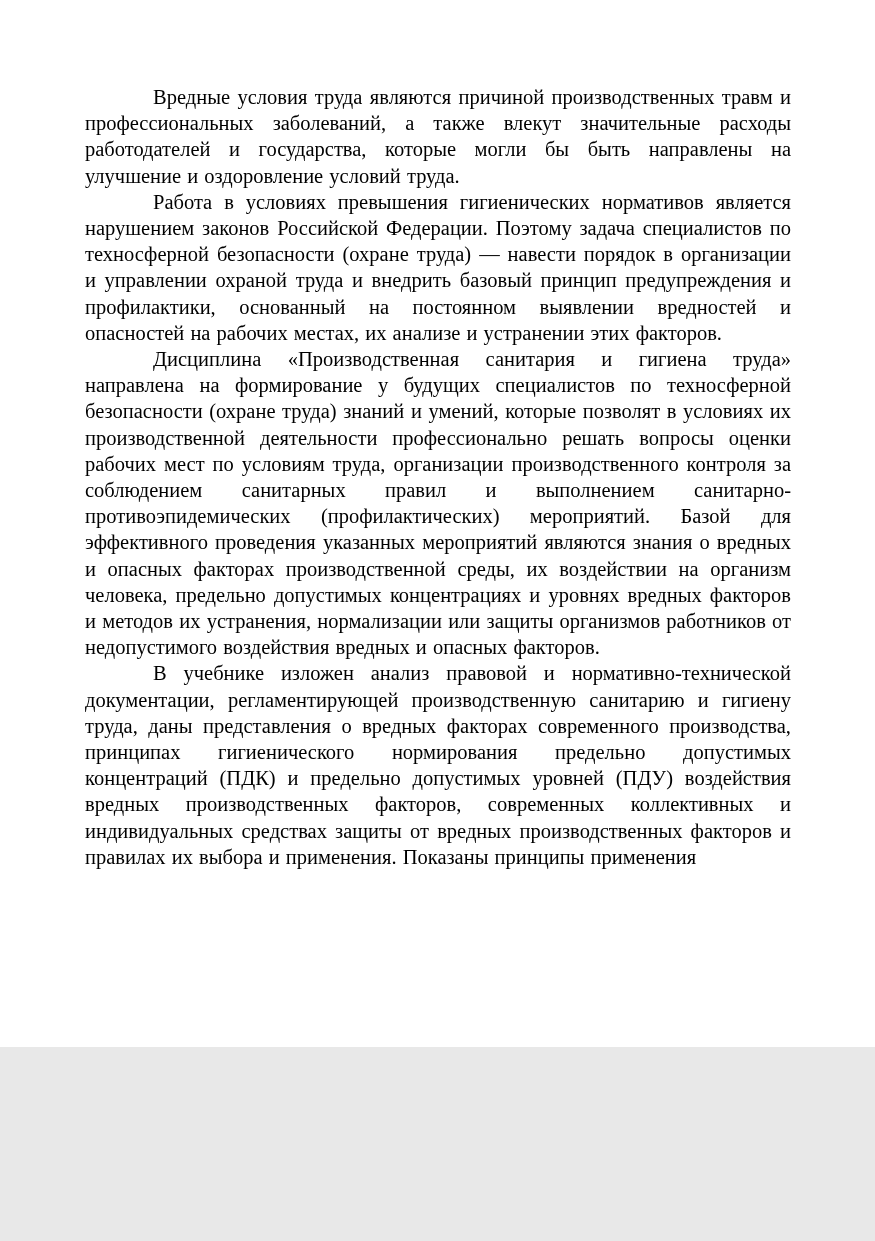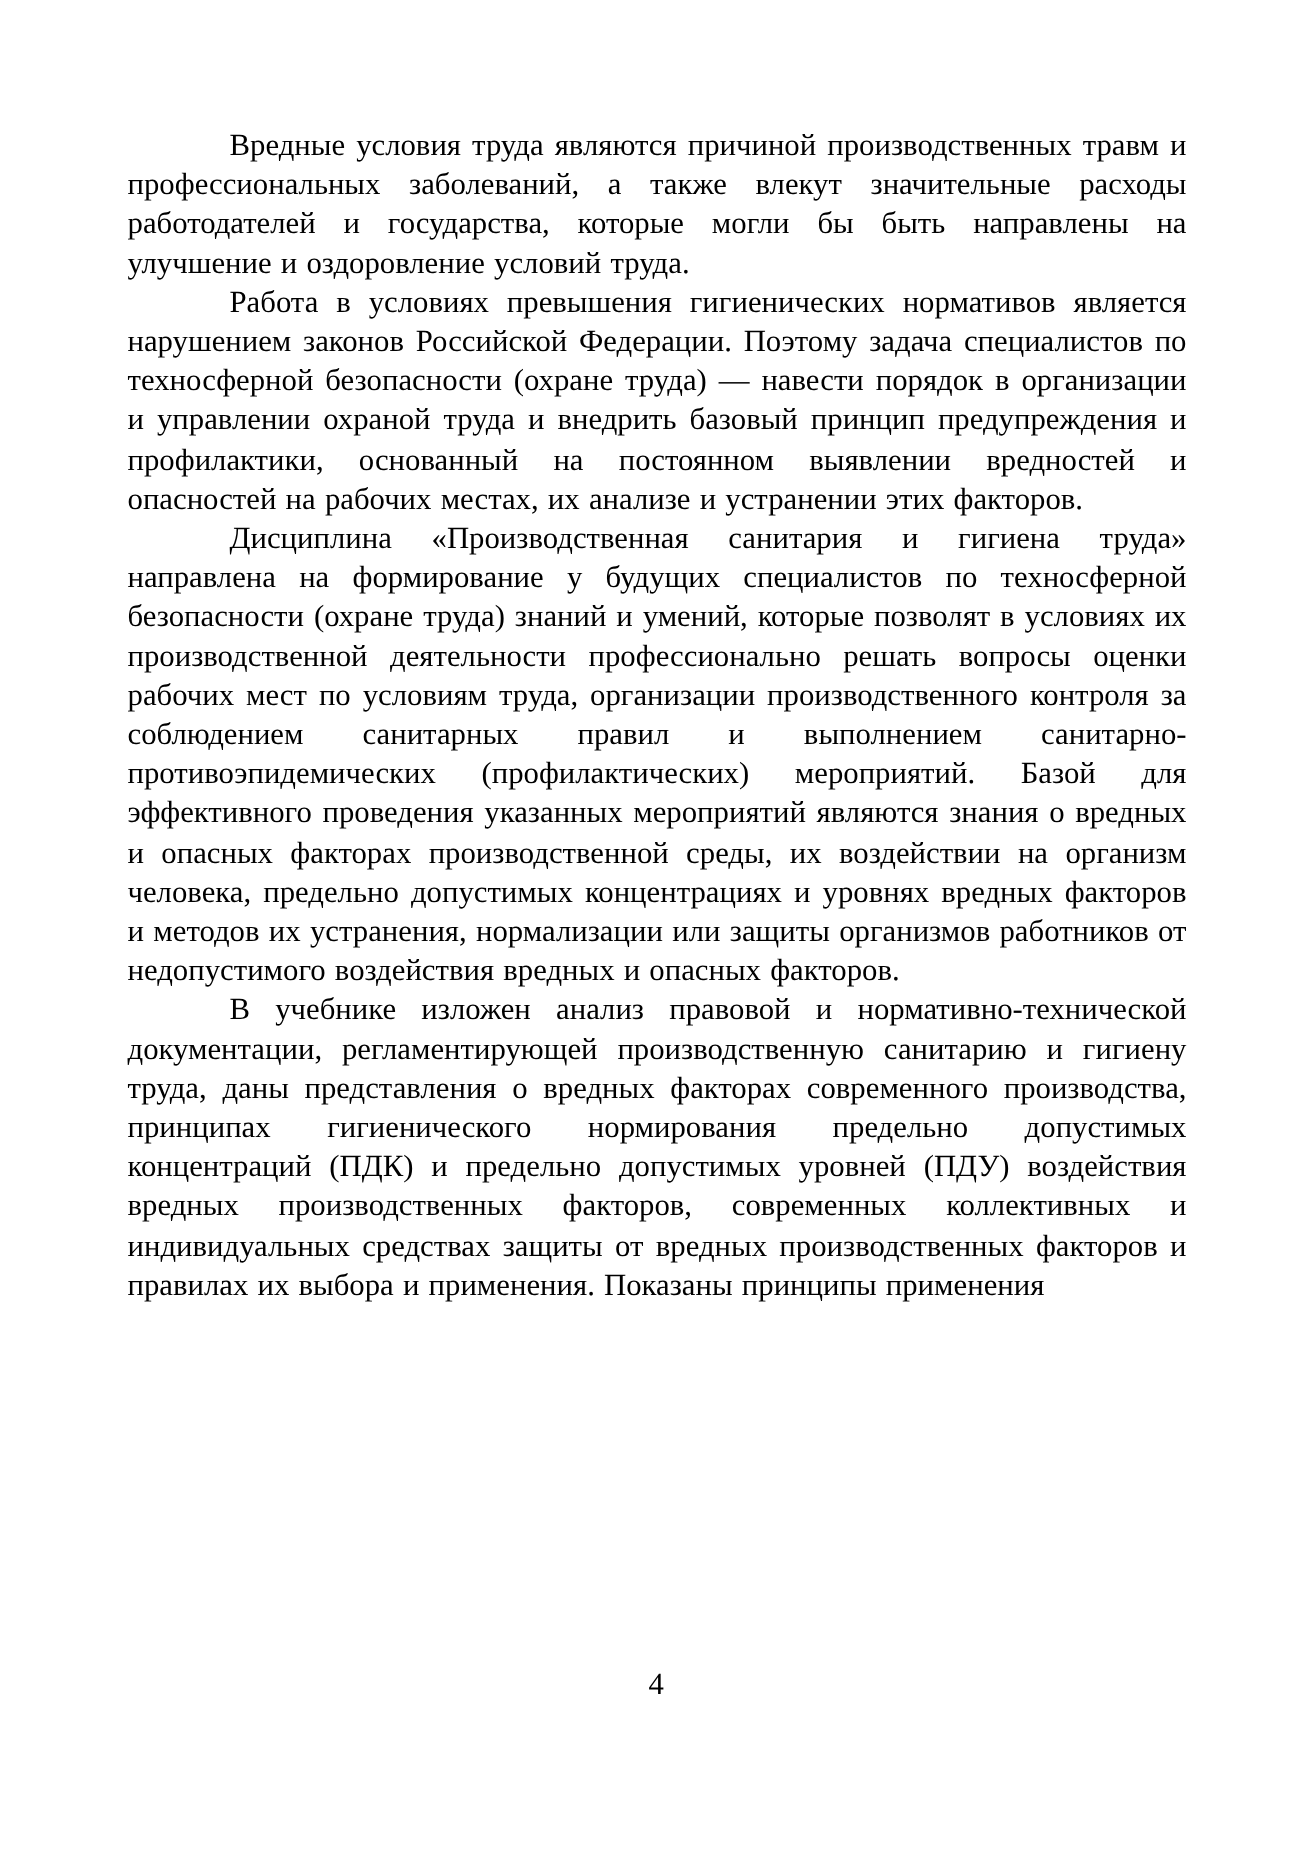--- a/index.html
+++ b/index.html
@@ -3,21 +3,21 @@
 <meta charset="utf-8">
 <style>
   html, body {
     margin: 0;
     padding: 0;
     background: #e8e8e8;
   }
   .page {
     position: relative;
     width: 875px;
-    height: 1241px;
+    height: 1047px;
     margin: 0 auto;
     background: #ffffff;
     box-sizing: border-box;
     padding: 84px 84px 0 85px;
     font-family: "Liberation Serif", "DejaVu Serif", serif;
     color: #000000;
     overflow: hidden;
   }
   .text-block p {
     margin: 0;

